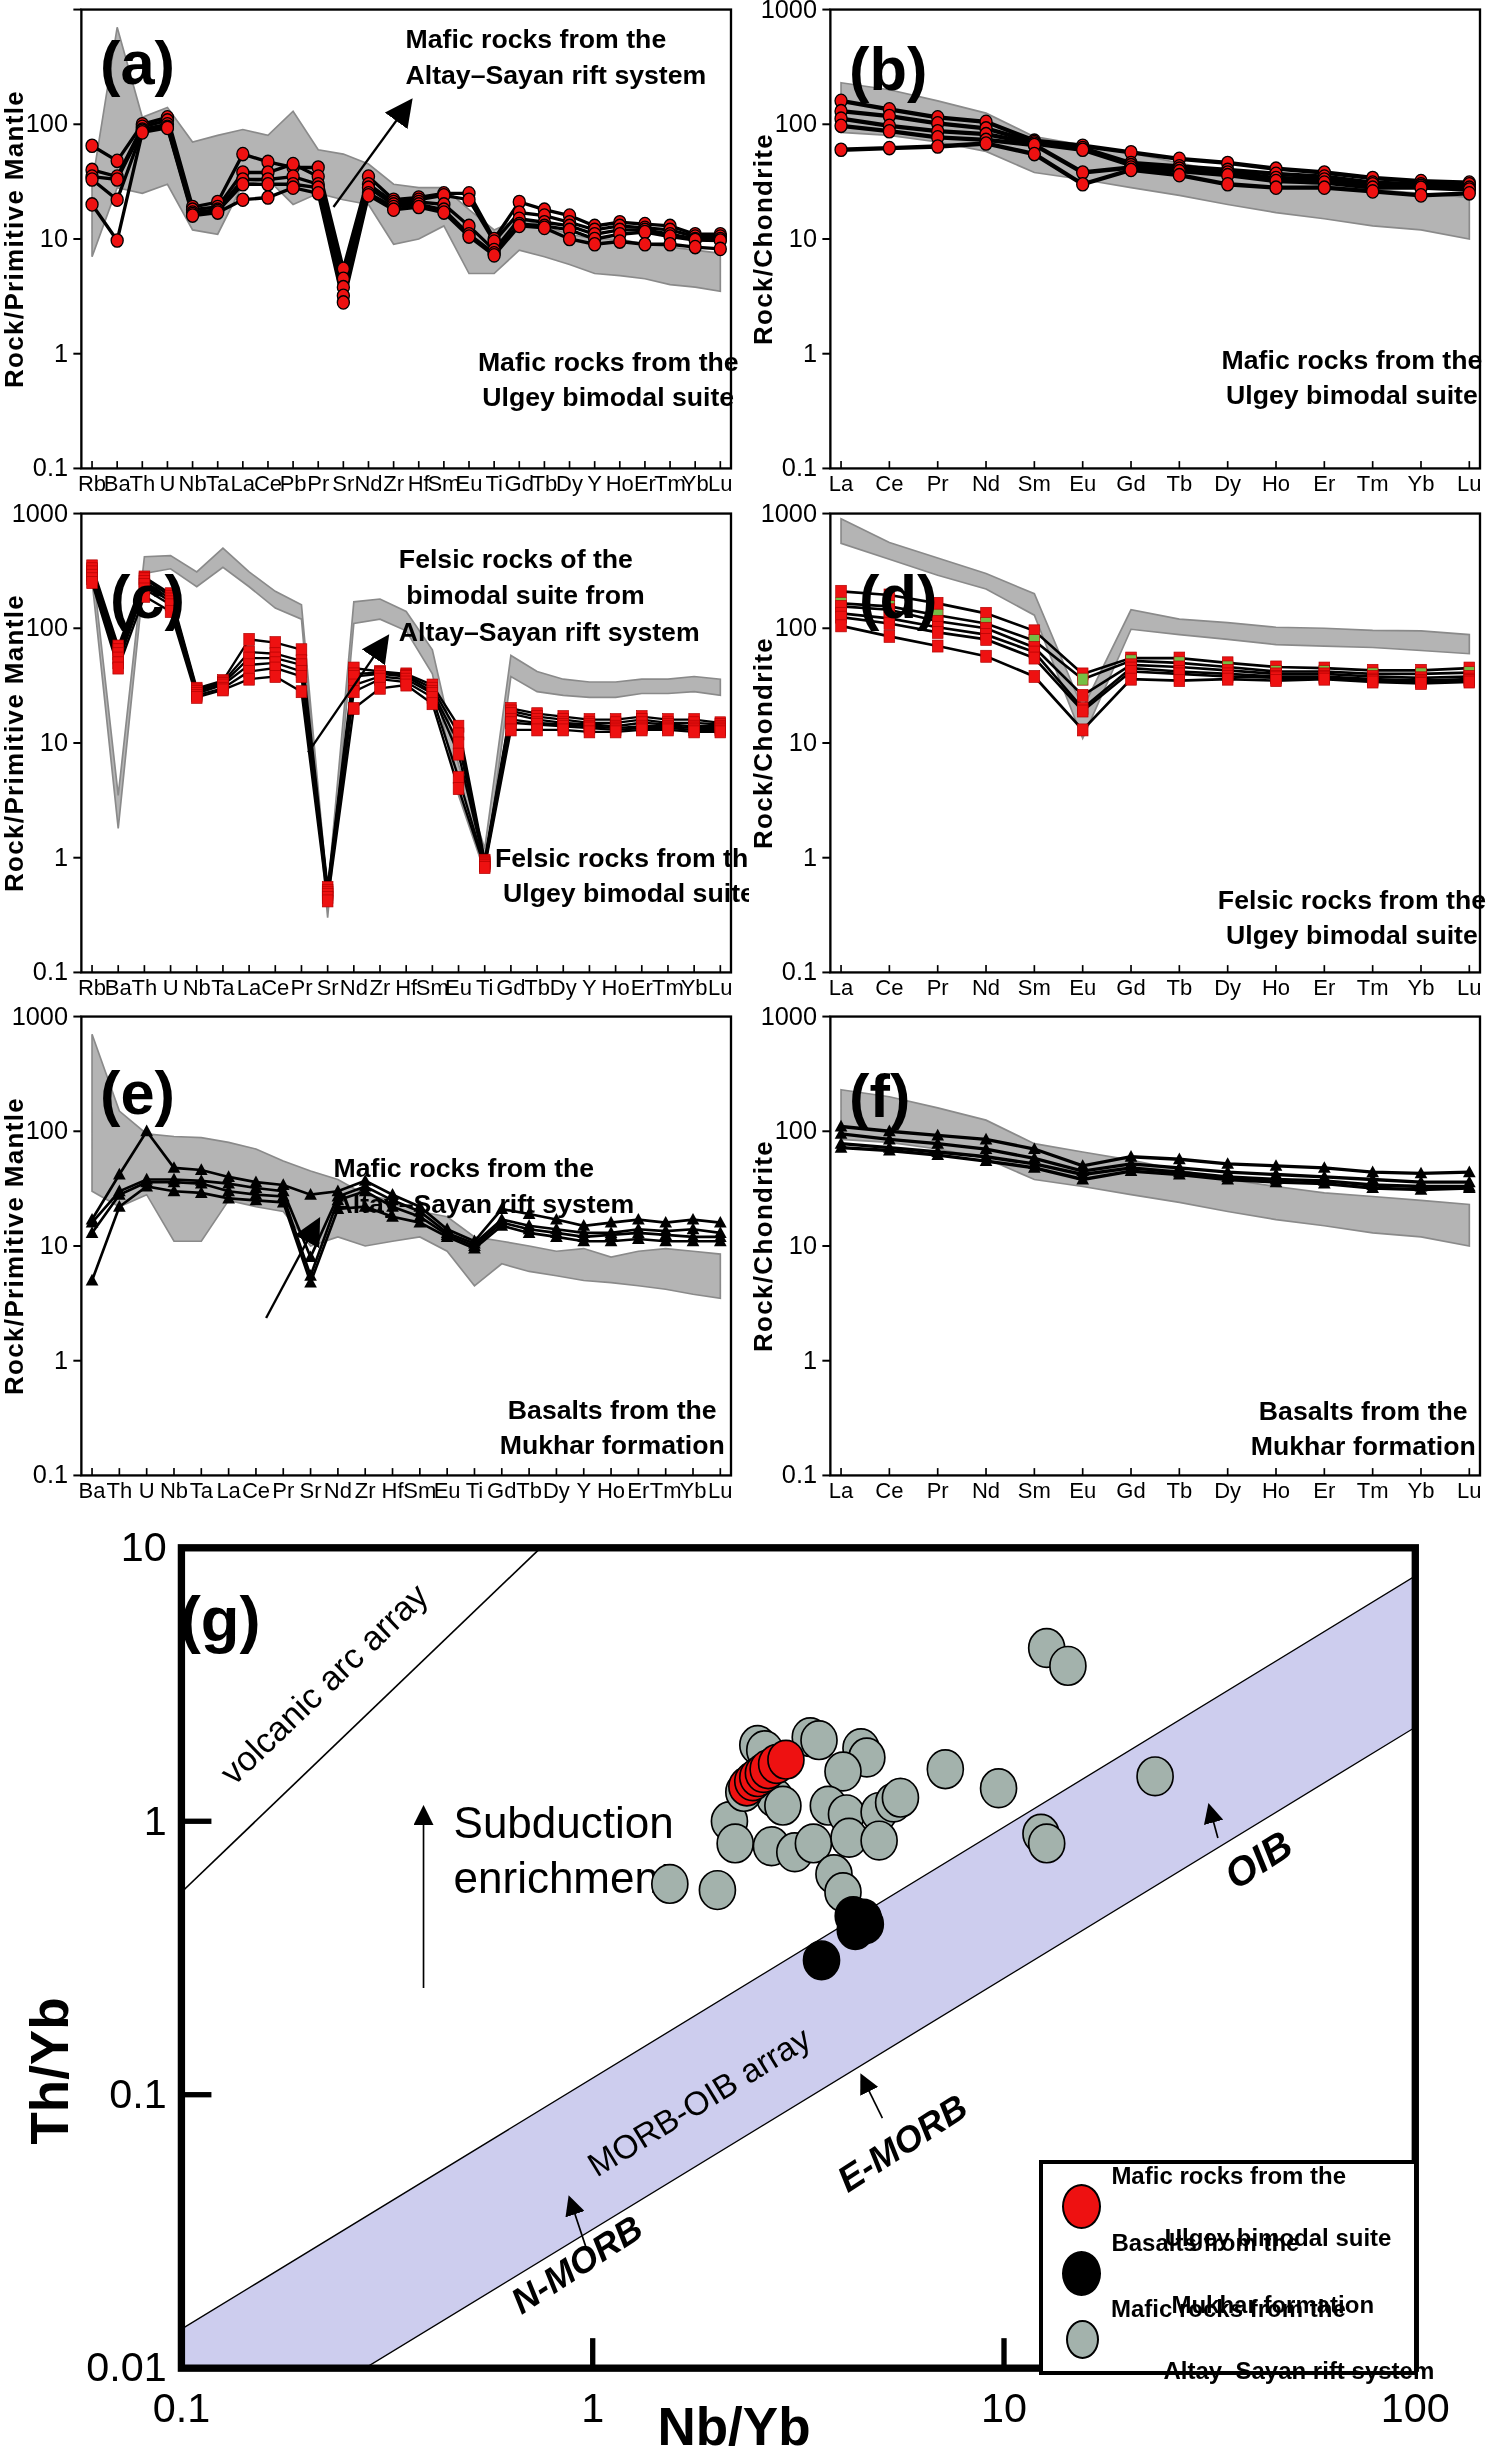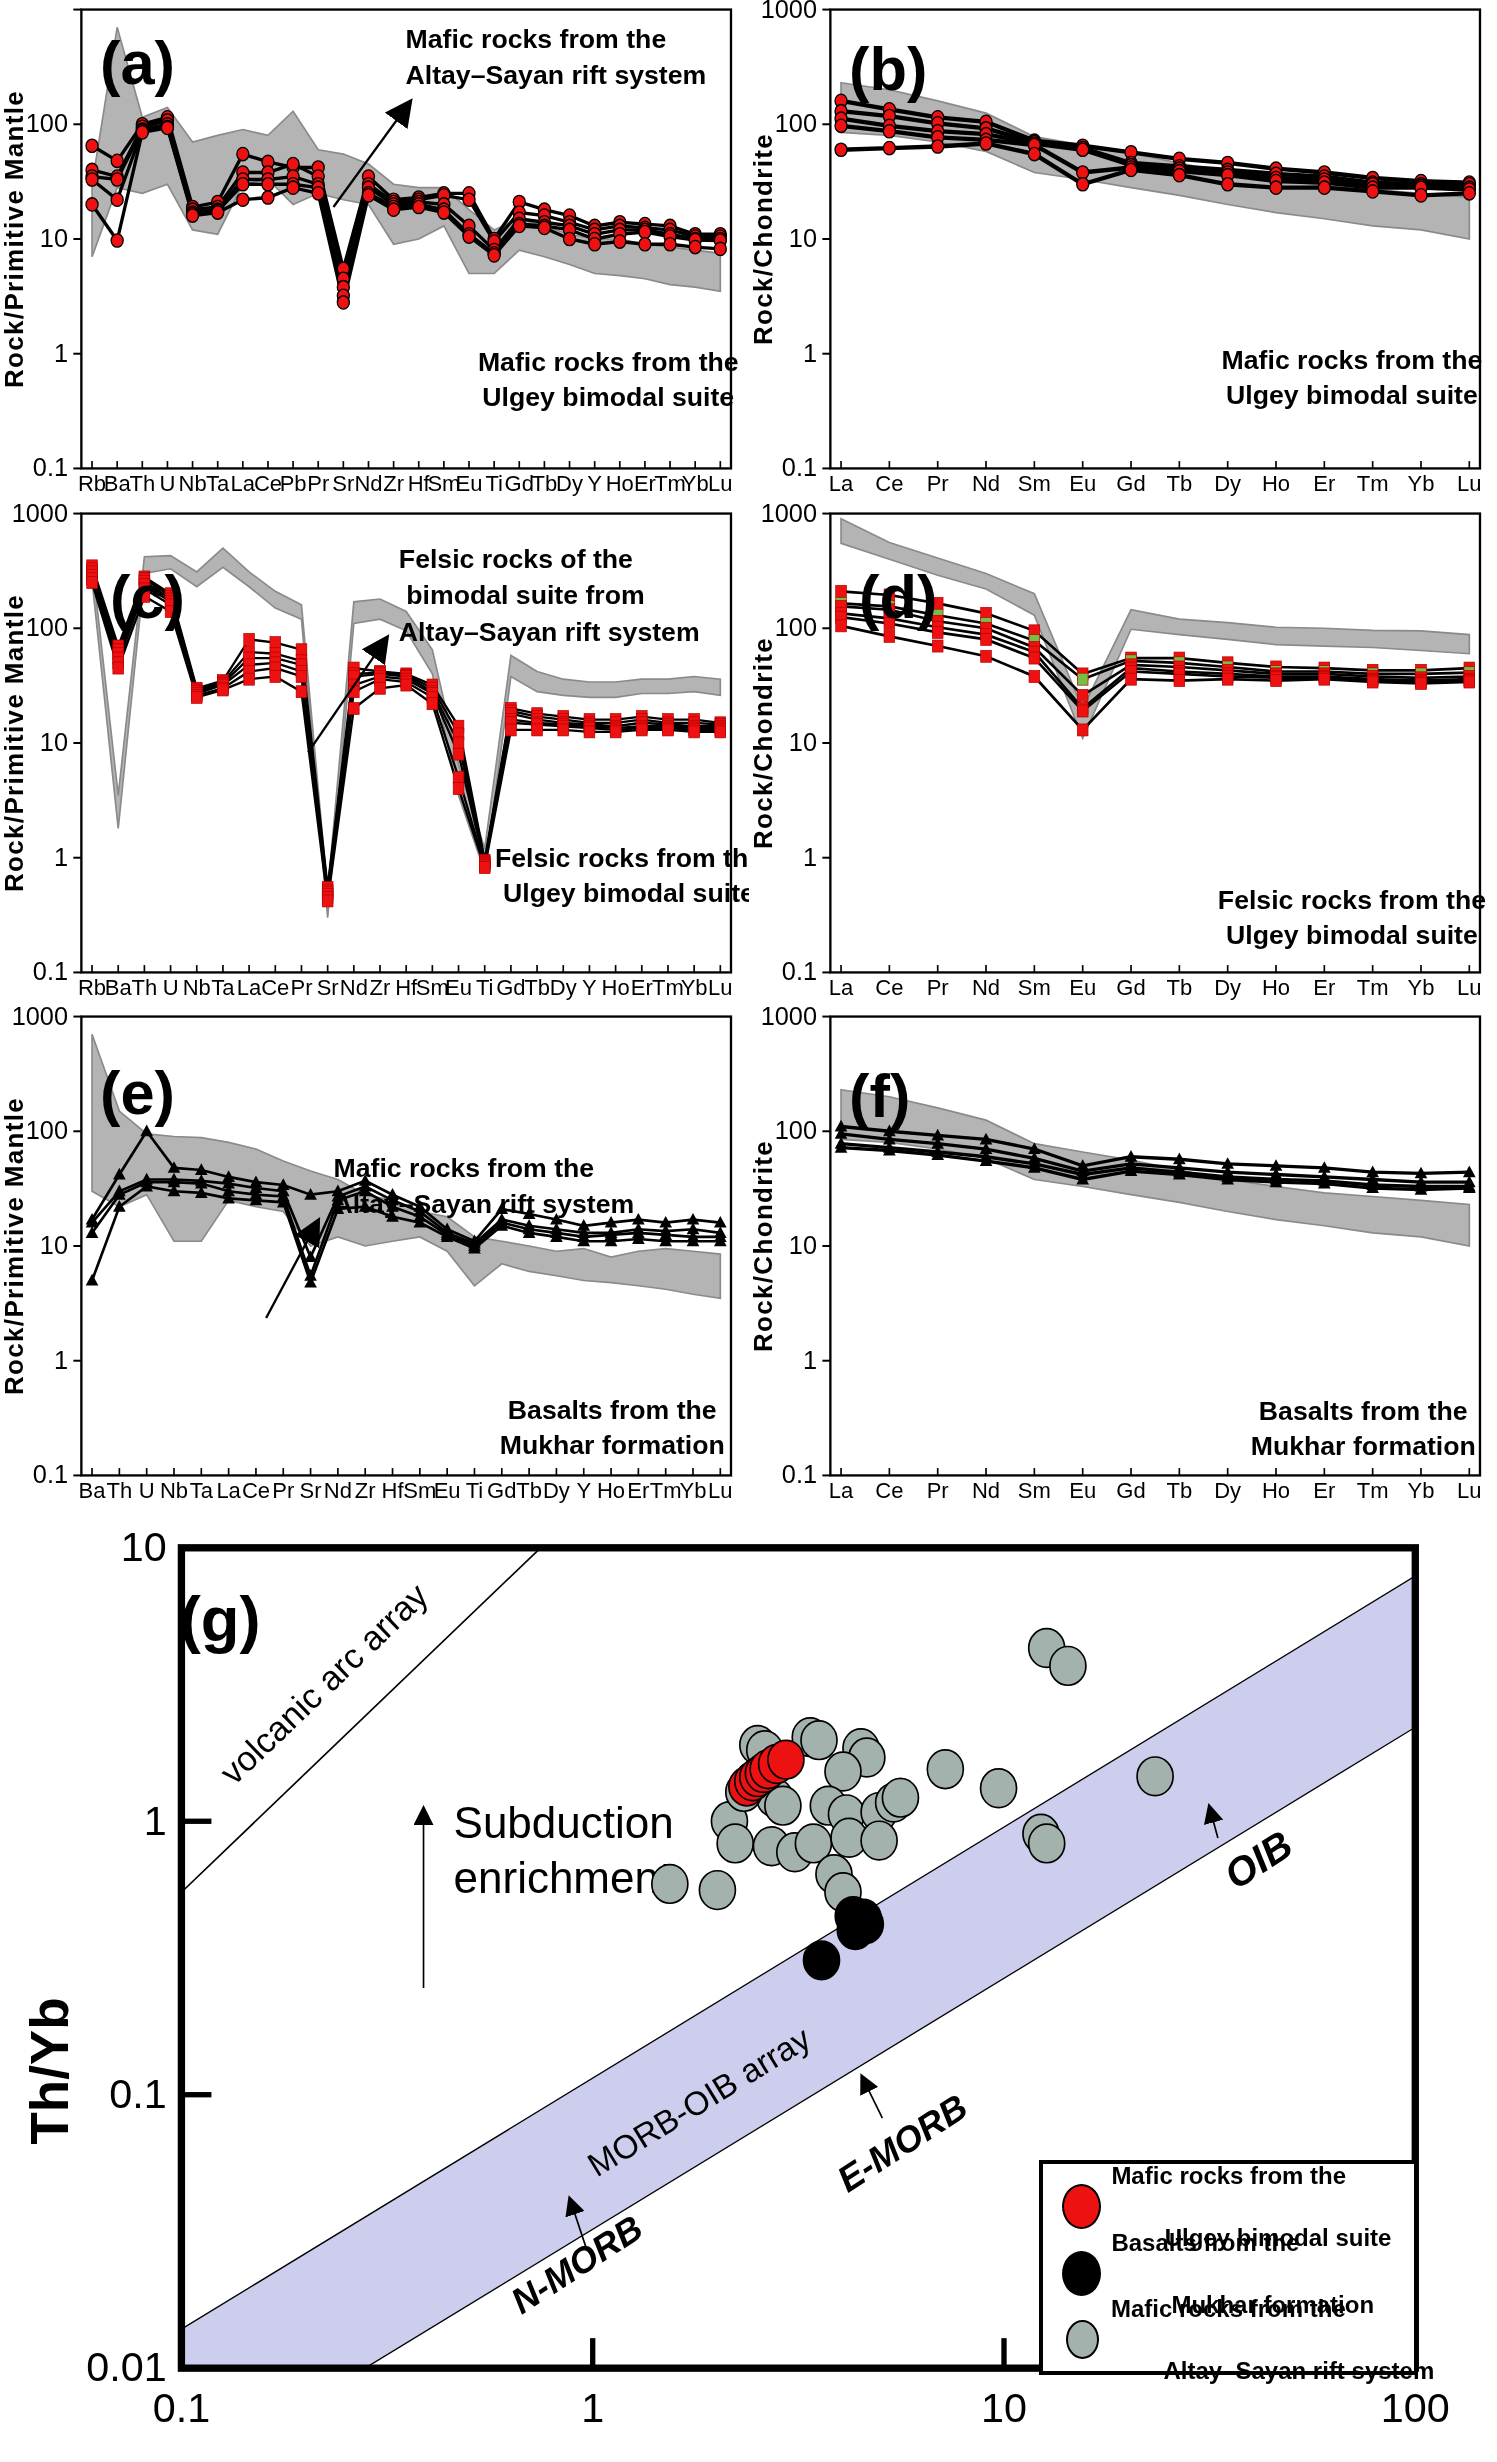--- a/index.html
+++ b/index.html
@@ -1166,20 +1166,21 @@
         <text x="250" y="75" fill="#000" font-size="62" font-weight="normal" font-style="normal" text-anchor="end" font-family="&quot;Liberation Sans&quot;,sans-serif">10</text>
         <line x1="272" y1="465" x2="317" y2="465" stroke="#000" stroke-width="8"></line>
         <text x="250" y="485" fill="#000" font-size="62" font-weight="normal" font-style="normal" text-anchor="end" font-family="&quot;Liberation Sans&quot;,sans-serif">1</text>
         <line x1="272" y1="875" x2="317" y2="875" stroke="#000" stroke-width="8"></line>
         <text x="250" y="895" fill="#000" font-size="62" font-weight="normal" font-style="normal" text-anchor="end" font-family="&quot;Liberation Sans&quot;,sans-serif">0.1</text>
         <text x="250" y="1305" fill="#000" font-size="62" font-weight="normal" font-style="normal" text-anchor="end" font-family="&quot;Liberation Sans&quot;,sans-serif">0.01</text>
         <text x="330" y="195" fill="#000" font-size="95" font-weight="bold" font-style="normal" text-anchor="middle" font-family="&quot;Liberation Sans&quot;,sans-serif">(g)</text>
       </svg>
     </div>
 
+  <div class="g-xlabel">Nb/Yb</div>
   <div class="g-ylabel">Th/Yb</div>
 
   <div class="legend">
     <div class="legend-row r0">
       <div class="legend-marker" style="background: rgb(238, 17, 17);"></div>
       <div class="legend-text"><span>Mafic rocks from the</span><br>
         <span>Ulgey bimodal suite</span></div>
     </div>
     <div class="legend-row r1">
       <div class="legend-marker" style="background: rgb(0, 0, 0);"></div>

